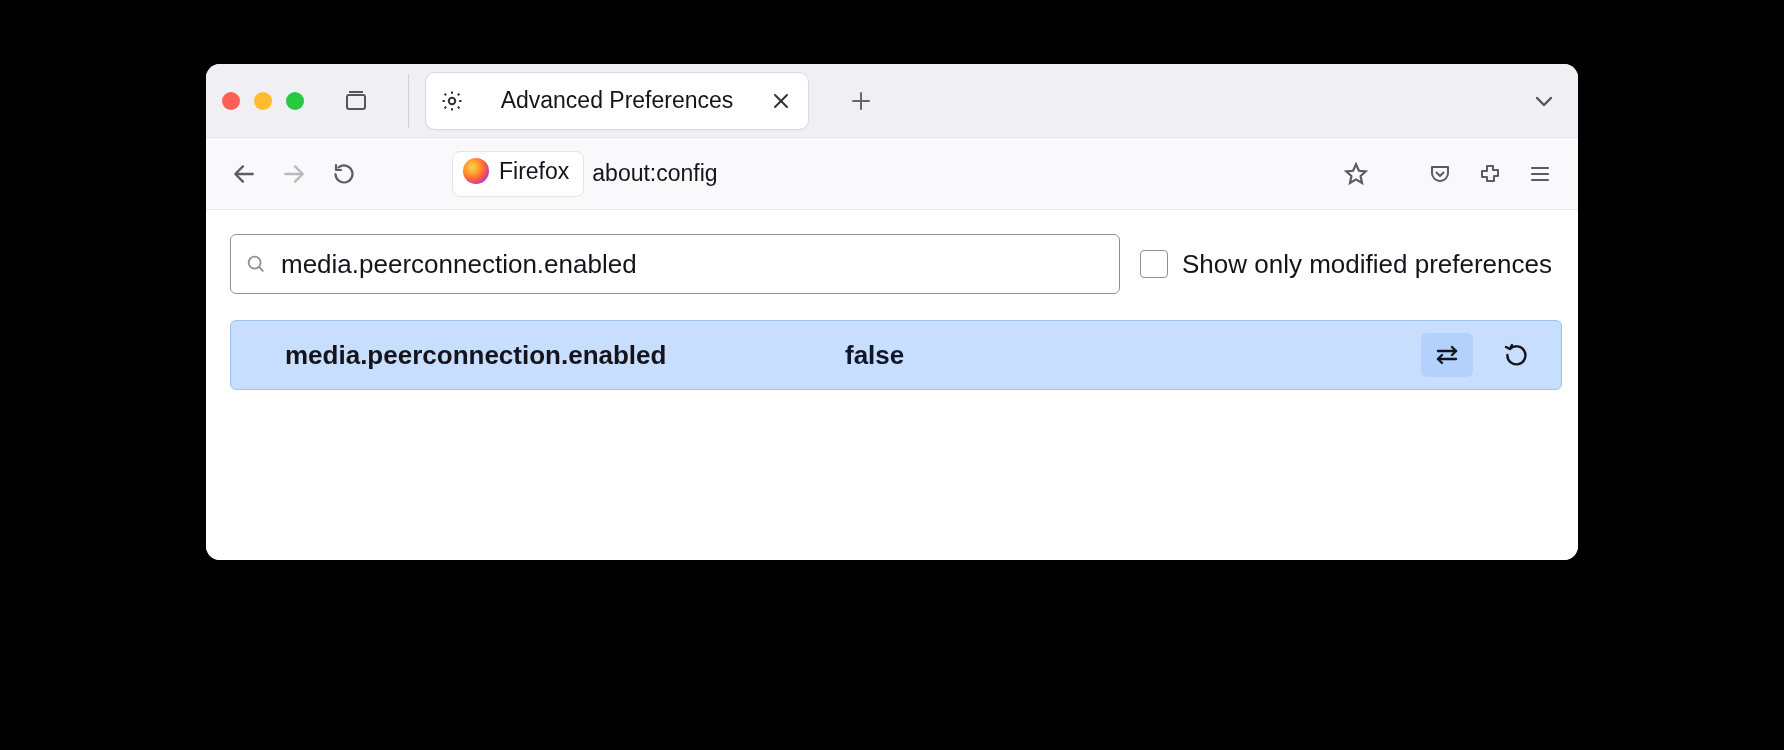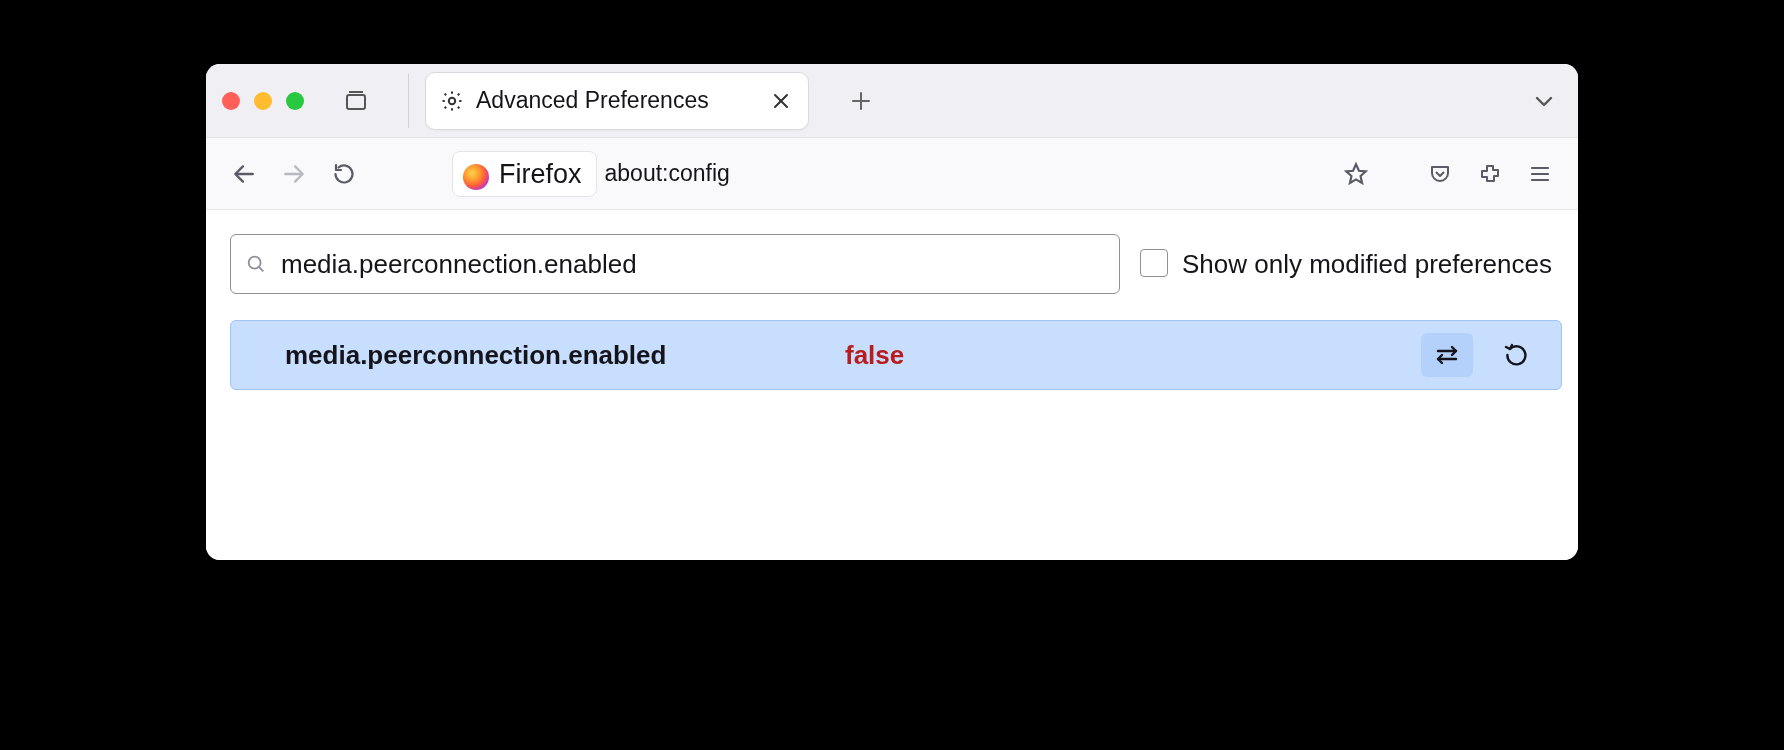--- a/index.html
+++ b/index.html
@@ -50,20 +50,21 @@
     height: 58px;
     background: #fff;
     border: 1px solid #d9d9de;
     border-radius: 10px;
     display: flex;
     align-items: center;
     padding: 0 16px 0 14px;
     gap: 12px;
     min-width: 384px;
     box-shadow: 0 1px 2px rgba(0,0,0,0.04);
+    text-align: center;
   }
   .tab .title { font-size: 23px; color: #15141a; flex: 1; }
   .tab .close { width: 22px; height: 22px; display:flex; align-items:center; justify-content:center; color:#333; }
   .newtab {
     width: 40px; height: 40px; display:flex; align-items:center; justify-content:center;
     color:#666; border-radius:8px; margin-left: 24px;
   }
   .titlebar .right { margin-left: auto; display:flex; align-items:center; }
   .chev {
     width: 40px; height: 40px; display:flex; align-items:center; justify-content:center; color:#555;
@@ -78,24 +79,24 @@
     padding: 0 16px;
     gap: 6px;
   }
   .tbtn {
     width: 44px; height: 44px; display:flex; align-items:center; justify-content:center;
     color:#5b5b66; border-radius:8px;
   }
   .tbtn.disabled { color:#b9b9c0; }
   .addr-wrap { display:flex; align-items:center; margin-left: 80px; gap: 0; }
   .firefox-chip {
-    display:flex; align-items:flex-end; gap:10px;
+    display:flex; align-items:flex-start; gap:10px;
     background:#fff; border:1px solid #e3e3e8; border-radius:8px;
     padding: 6px 14px 6px 10px; height: 46px;
-    font-size: 27px; color:#15141a;
+    font-size: 23px; color:#15141a;
   }
   .ff-logo {
     width: 26px; height: 26px; border-radius: 50%;
     background: radial-gradient(circle at 35% 35%, #ffd24a 0%, #ff9d2f 30%, #ff5b3a 55%, #b833d6 78%, #4b2fd6 100%);
   }
   .addr-text { font-size: 23px; color:#15141a; margin-left: 8px; }
   .toolbar .spacer { flex: 1; }
   .ticon { width:44px; height:44px; display:flex; align-items:center; justify-content:center; color:#5b5b66; }
 
   
@@ -107,39 +108,39 @@
     border: 1px solid #8f8f9d;
     border-radius: 6px;
     display:flex; align-items:center;
     padding: 0 14px;
     gap: 14px;
     background:#fff;
   }
   .searchbox input {
     border:none; outline:none; font-size: 26px; color:#15141a; width:100%; background:transparent;
   }
-  .checkrow { display:flex; gap: 14px; }
+  .checkrow { display:flex; align-items:center; gap: 14px; }
   .checkbox {
     width: 28px; height: 28px; border:1px solid #8f8f9d; border-radius:4px; background:#fff;
   }
   .checklabel { font-size: 26px; color:#15141a; }
 
   .pref-row {
     margin-top: 26px;
     height: 70px;
     background:#c7deff;
     border:1px solid #9fc3f6;
     border-radius:6px;
     display:flex;
     align-items:center;
     padding: 0 18px 0 54px;
     gap: 20px;
   }
   .pref-name { font-size: 26px; font-weight: 700; color:#15141a; width: 540px; }
-  .pref-value { font-size: 26px; font-weight: 700; color:#b91c1c; flex:1; }
+  .pref-value { font-size: 26px; font-weight: 700; color:#0f172a; flex:1; }
   .pref-actions { display:flex; align-items:center; gap: 18px; }
   .pbtn {
     width: 52px; height: 44px; display:flex; align-items:center; justify-content:center;
     color:#15141a; border-radius:6px;
   }
   .pbtn.toggle { background:#b4d1fb; }
 
   svg { display:block; }
 </style>
 </head>

